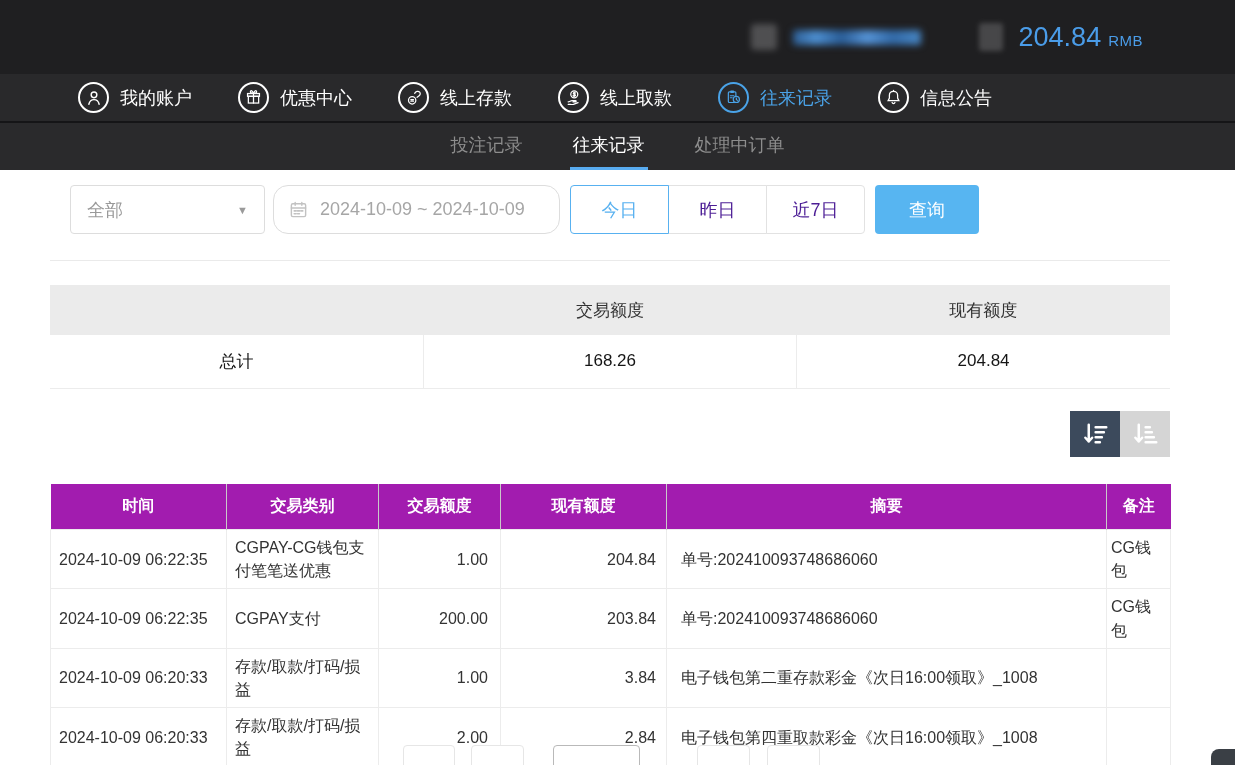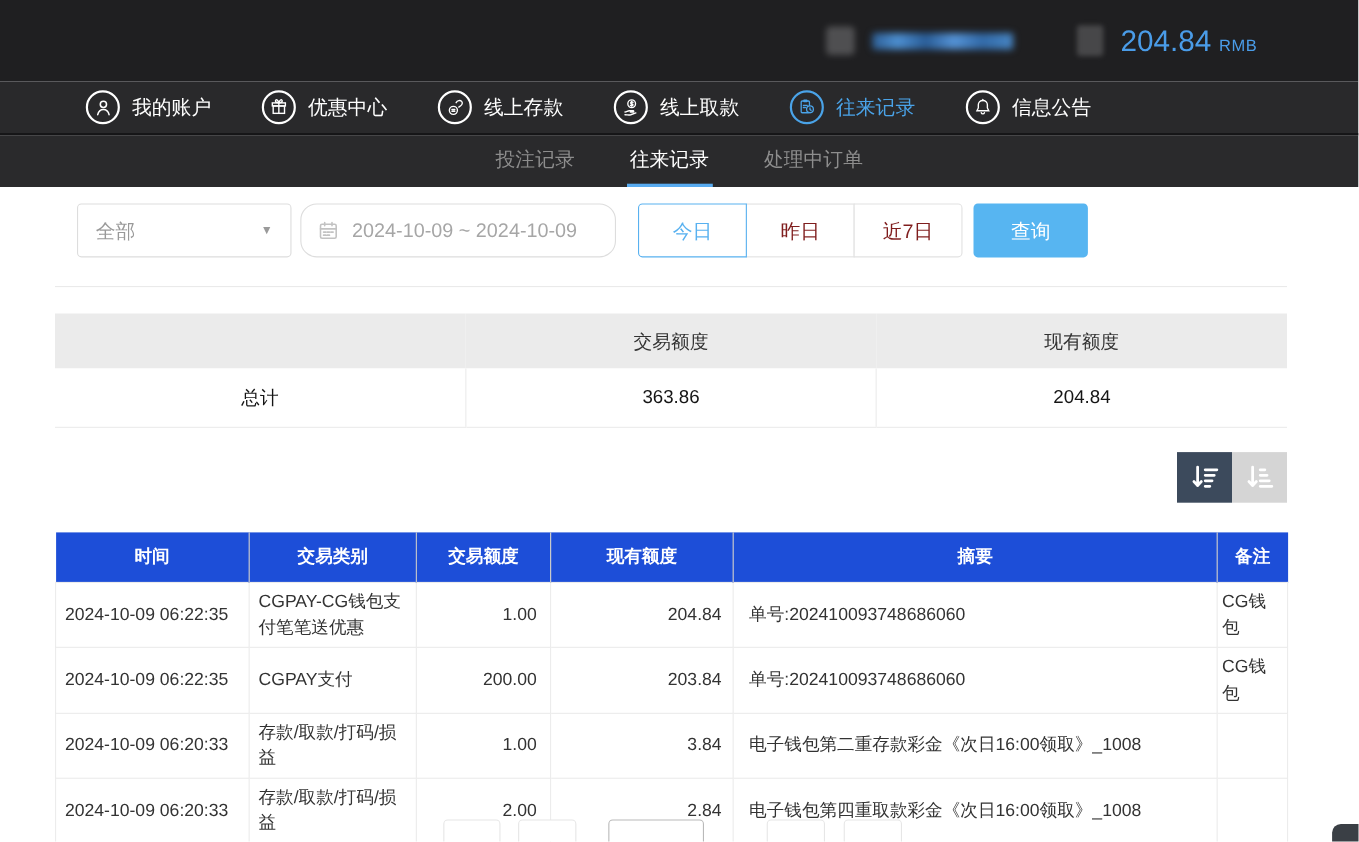--- a/index.html
+++ b/index.html
@@ -55,23 +55,23 @@
   
   .filters { display:flex; margin:15px 0 0 50px; height:49px; align-items:stretch;padding-left:20px; }
   .dropdown { width:195px; border:1px solid #ddd; border-radius:4px; display:flex;
     align-items:center; justify-content:space-between; padding:0 16px; color:#999;
     font-size:18px; background:#fff; cursor:pointer; }
   .caret { font-size:11px; color:#9a9a9a; }
   .datebox { width:287px; margin-left:8px; border:1px solid #ddd; border-radius:15px;
     display:flex; align-items:center; gap:12px; padding:0 15px; color:#a6a6a6;
     font-size:18px; background:#fff; cursor:pointer; }
   .quick-group { display:flex; margin-left:8px; }
-  .quick { width:99px; border:1px solid #e2e2e2; color:#7f1d1d; font-size:18px; background:#fff;
+  .quick { width:99px; border:1px solid #e2e2e2; color:#4c1d95; font-size:18px; background:#fff;
     display:flex; align-items:center; justify-content:center; margin-left:-1px; cursor:pointer; }
-  .quick:first-child { border-radius:4px 0 0 4px; margin-left:12px; }
+  .quick:first-child { border-radius:4px 0 0 4px; margin-left:2px; }
   .quick:last-child { border-radius:0 4px 4px 0; }
   .quick.active { border:1px solid #58b1f0; color:#58b1f0; z-index:2; border-radius:4px 0 0 4px; }
   .search-btn { width:104px; margin-left:10px; background:#57b5f1; border:none; color:#fff;
     border-radius:4px; font-size:18px; display:flex; align-items:center; justify-content:center;
     cursor:pointer; }
 
   .divider { margin:26px 0 0 50px; width:1120px; border-top:1px solid #eaeaea; }
 
   
   .summary { margin:24px 0 0 50px; width:1120px; border-collapse:collapse; font-size:17px;
@@ -84,21 +84,21 @@
   
   .sort-row { width:1120px; margin:22px 0 0 50px; display:flex; justify-content:flex-end; }
   .sort-btn { width:50px; height:46px; display:flex; align-items:center; justify-content:center;
     cursor:pointer; border:none; }
   .sort-btn.desc { background:#3c4a5c; }
   .sort-btn.asc { background:#d5d5d5; }
 
   
   .records { margin:27px 0 0 50px; width:1120px; border-collapse:collapse; font-size:16px;
     table-layout:fixed; }
-  .records thead th { background:#1d4ed8; color:#fff; height:46px; font-weight:bold;
+  .records thead th { background:#a21caf; color:#fff; height:46px; font-weight:bold;
     border-right:1px solid #c9c9c9; }
   .records thead th:last-child { border-right:none; }
   .records tbody td { border:1px solid #ececec; color:#333; padding:6px 8px;
     height:47px; line-height:1.45; vertical-align:middle; overflow:hidden; }
   .c-time { padding-left:8px;margin-left:17px; }
   .c-amt  { text-align:right; padding-right:12px !important; }
   .c-bal  { text-align:right; padding-right:10px !important; }
   .c-sum  { padding-left:14px !important; }
   .c-note { padding:6px 4px !important; }
 
@@ -232,21 +232,21 @@
   <thead>
     <tr>
       <th></th>
       <th>交易额度</th>
       <th>现有额度</th>
     </tr>
   </thead>
   <tbody>
     <tr>
       <td>总计</td>
-      <td>363.86</td>
+      <td>168.26</td>
       <td>204.84</td>
     </tr>
   </tbody>
 </table>
 
 <div class="sort-row">
   <button class="sort-btn desc">
     <svg width="30" height="30" viewBox="0 0 24 24" fill="none" stroke="#fff" stroke-width="2" stroke-linecap="round">
       <path d="M7 4.5v13.5M7 18l-2.7-3M7 18l2.7-3"></path>
       <path d="M12.5 6.5H21M12.5 10.5h6.6M12.5 14.5h5M12.5 18.5h3.4"></path>

